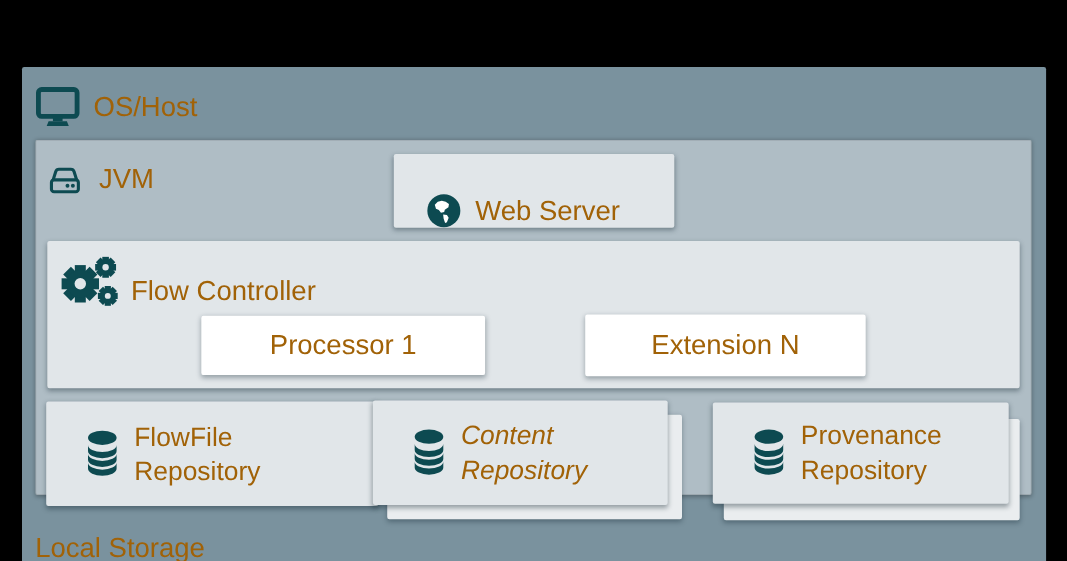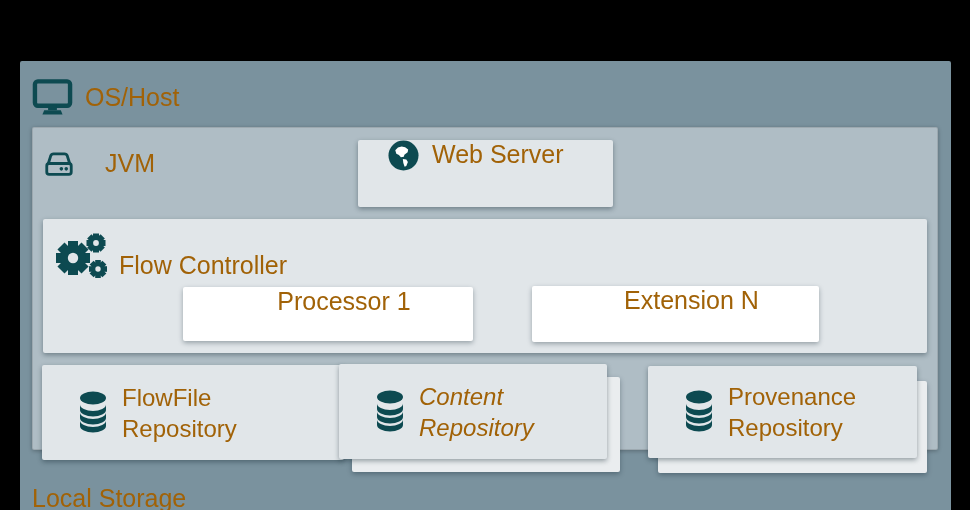--- a/index.html
+++ b/index.html
@@ -19,38 +19,37 @@
     box-shadow:0 1px 4px rgba(0,0,0,0.28);
     box-sizing:border-box;
   }
   .panel {
     background:#E1E6E9; border-radius:2px;
     box-shadow:0 2px 5px rgba(15,35,45,0.40);
   }
   .white-box {
     background:#FFFFFF; border-radius:2px;
     box-shadow:0 2px 5px rgba(15,35,45,0.35);
-    display:flex; justify-content:center;
+    display:flex; align-items:center; justify-content:center;
     font-size:25px;
-    padding-left:32px;
   }
   .stack-card {
     position:absolute; background:#EAEDEF; border-radius:2px;
     box-shadow:0 2px 5px rgba(15,35,45,0.35);
   }
   .hdr { position:absolute; display:flex; align-items:center; }
   .hdr .label { font-size:25px; white-space:nowrap; }
   .repo {
     display:flex; align-items:center; padding-left:35px; gap:13px;
     box-sizing:border-box;
   }
   .repo .lines { font-size:24px; line-height:31px; }
   #web-server {
     left:358px; top:99px; width:255px; height:67px;
-    display:flex; align-items:flex-start; padding-left:30px; gap:13px;
+    display:flex; align-items:flex-end; padding-left:30px; gap:13px;
     box-sizing:border-box; font-size:25px;
   }
   #flow-controller { left:43px; top:178px; width:884px; height:134px; }
   #processor-1 { left:183px; top:246px; width:258px; height:54px; }
   #extension-n { left:532px; top:245px; width:255px; height:56px; }
   #repo-flowfile   { left:42px;  top:324px; width:302px; height:95px; }
   #repo-content    { left:339px; top:323px; width:268px; height:95px;font-style:italic; }
   #repo-provenance { left:648px; top:325px; width:269px; height:92px; }
   #stack-content    { left:352px; top:336px; width:268px; height:95px; }
   #stack-provenance { left:658px; top:340px; width:269px; height:92px; }
@@ -68,21 +67,21 @@
     <svg width="41" height="38" viewBox="0 0 42 38">
       <rect x="3" y="3" width="36" height="25" rx="3" fill="none" stroke="#0D4A51" stroke-width="4.5"></rect>
       <rect x="16.5" y="28" width="9" height="4.5" fill="#0D4A51"></rect>
       <path d="M12.5 32.5 h17 l1.8 4.5 h-20.6 z" fill="#0D4A51"></path>
     </svg>
     <span class="label">OS/Host</span>
   </div>
 
   <div id="jvm-box" class="abs"></div>
 
-  <div class="hdr" style="left:43px; top:105px; height:34px; gap:30px;">
+  <div class="hdr" style="left:43px; top:105px; height:34px; gap:15px;">
     <svg width="32" height="31" viewBox="0 0 34 31">
       <path d="M5.5 16 l2.6 -8.4 a3.4 3.4 0 0 1 3.2 -2.3 h11.4 a3.4 3.4 0 0 1 3.2 2.3 L28.5 16" fill="none" stroke="#0D4A51" stroke-width="3"></path>
       <rect x="4" y="15.5" width="26" height="11.5" rx="2.5" fill="none" stroke="#0D4A51" stroke-width="3"></rect>
       <circle cx="19.5" cy="21.2" r="1.9" fill="#0D4A51"></circle>
       <circle cx="24.7" cy="21.2" r="1.9" fill="#0D4A51"></circle>
     </svg>
     <span class="label">JVM</span>
   </div>
 
   <div id="web-server" class="abs panel">

